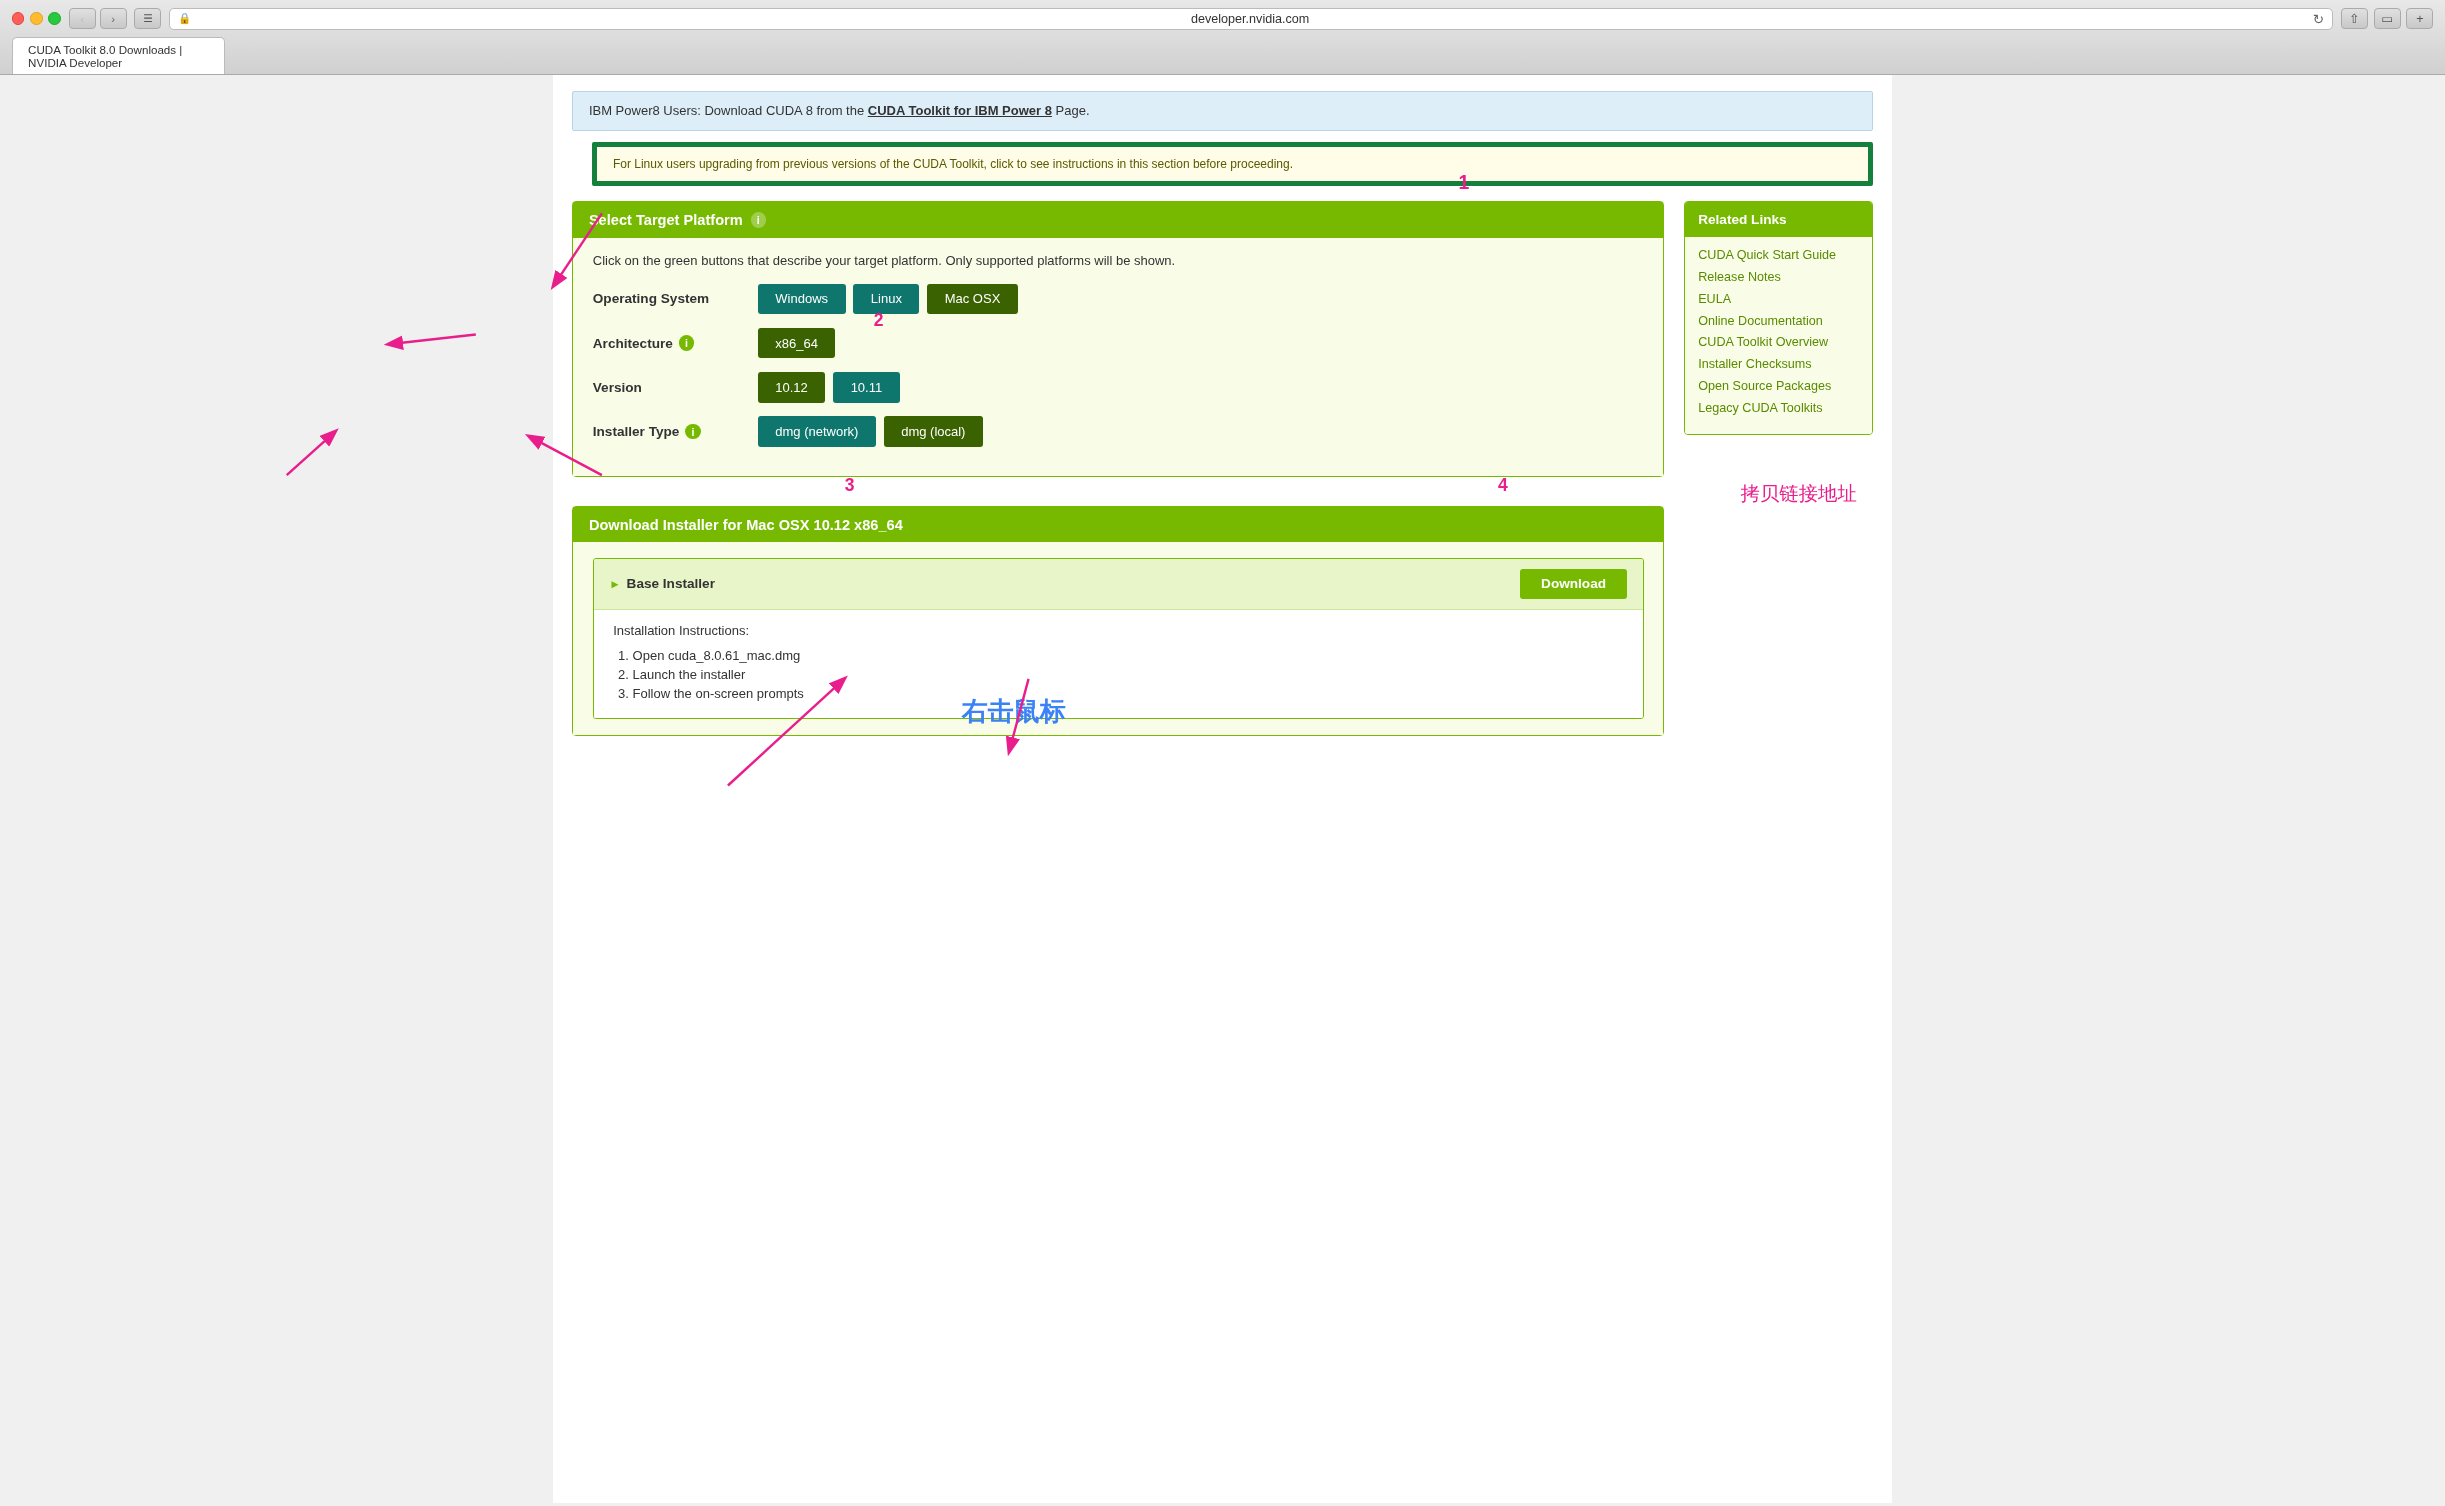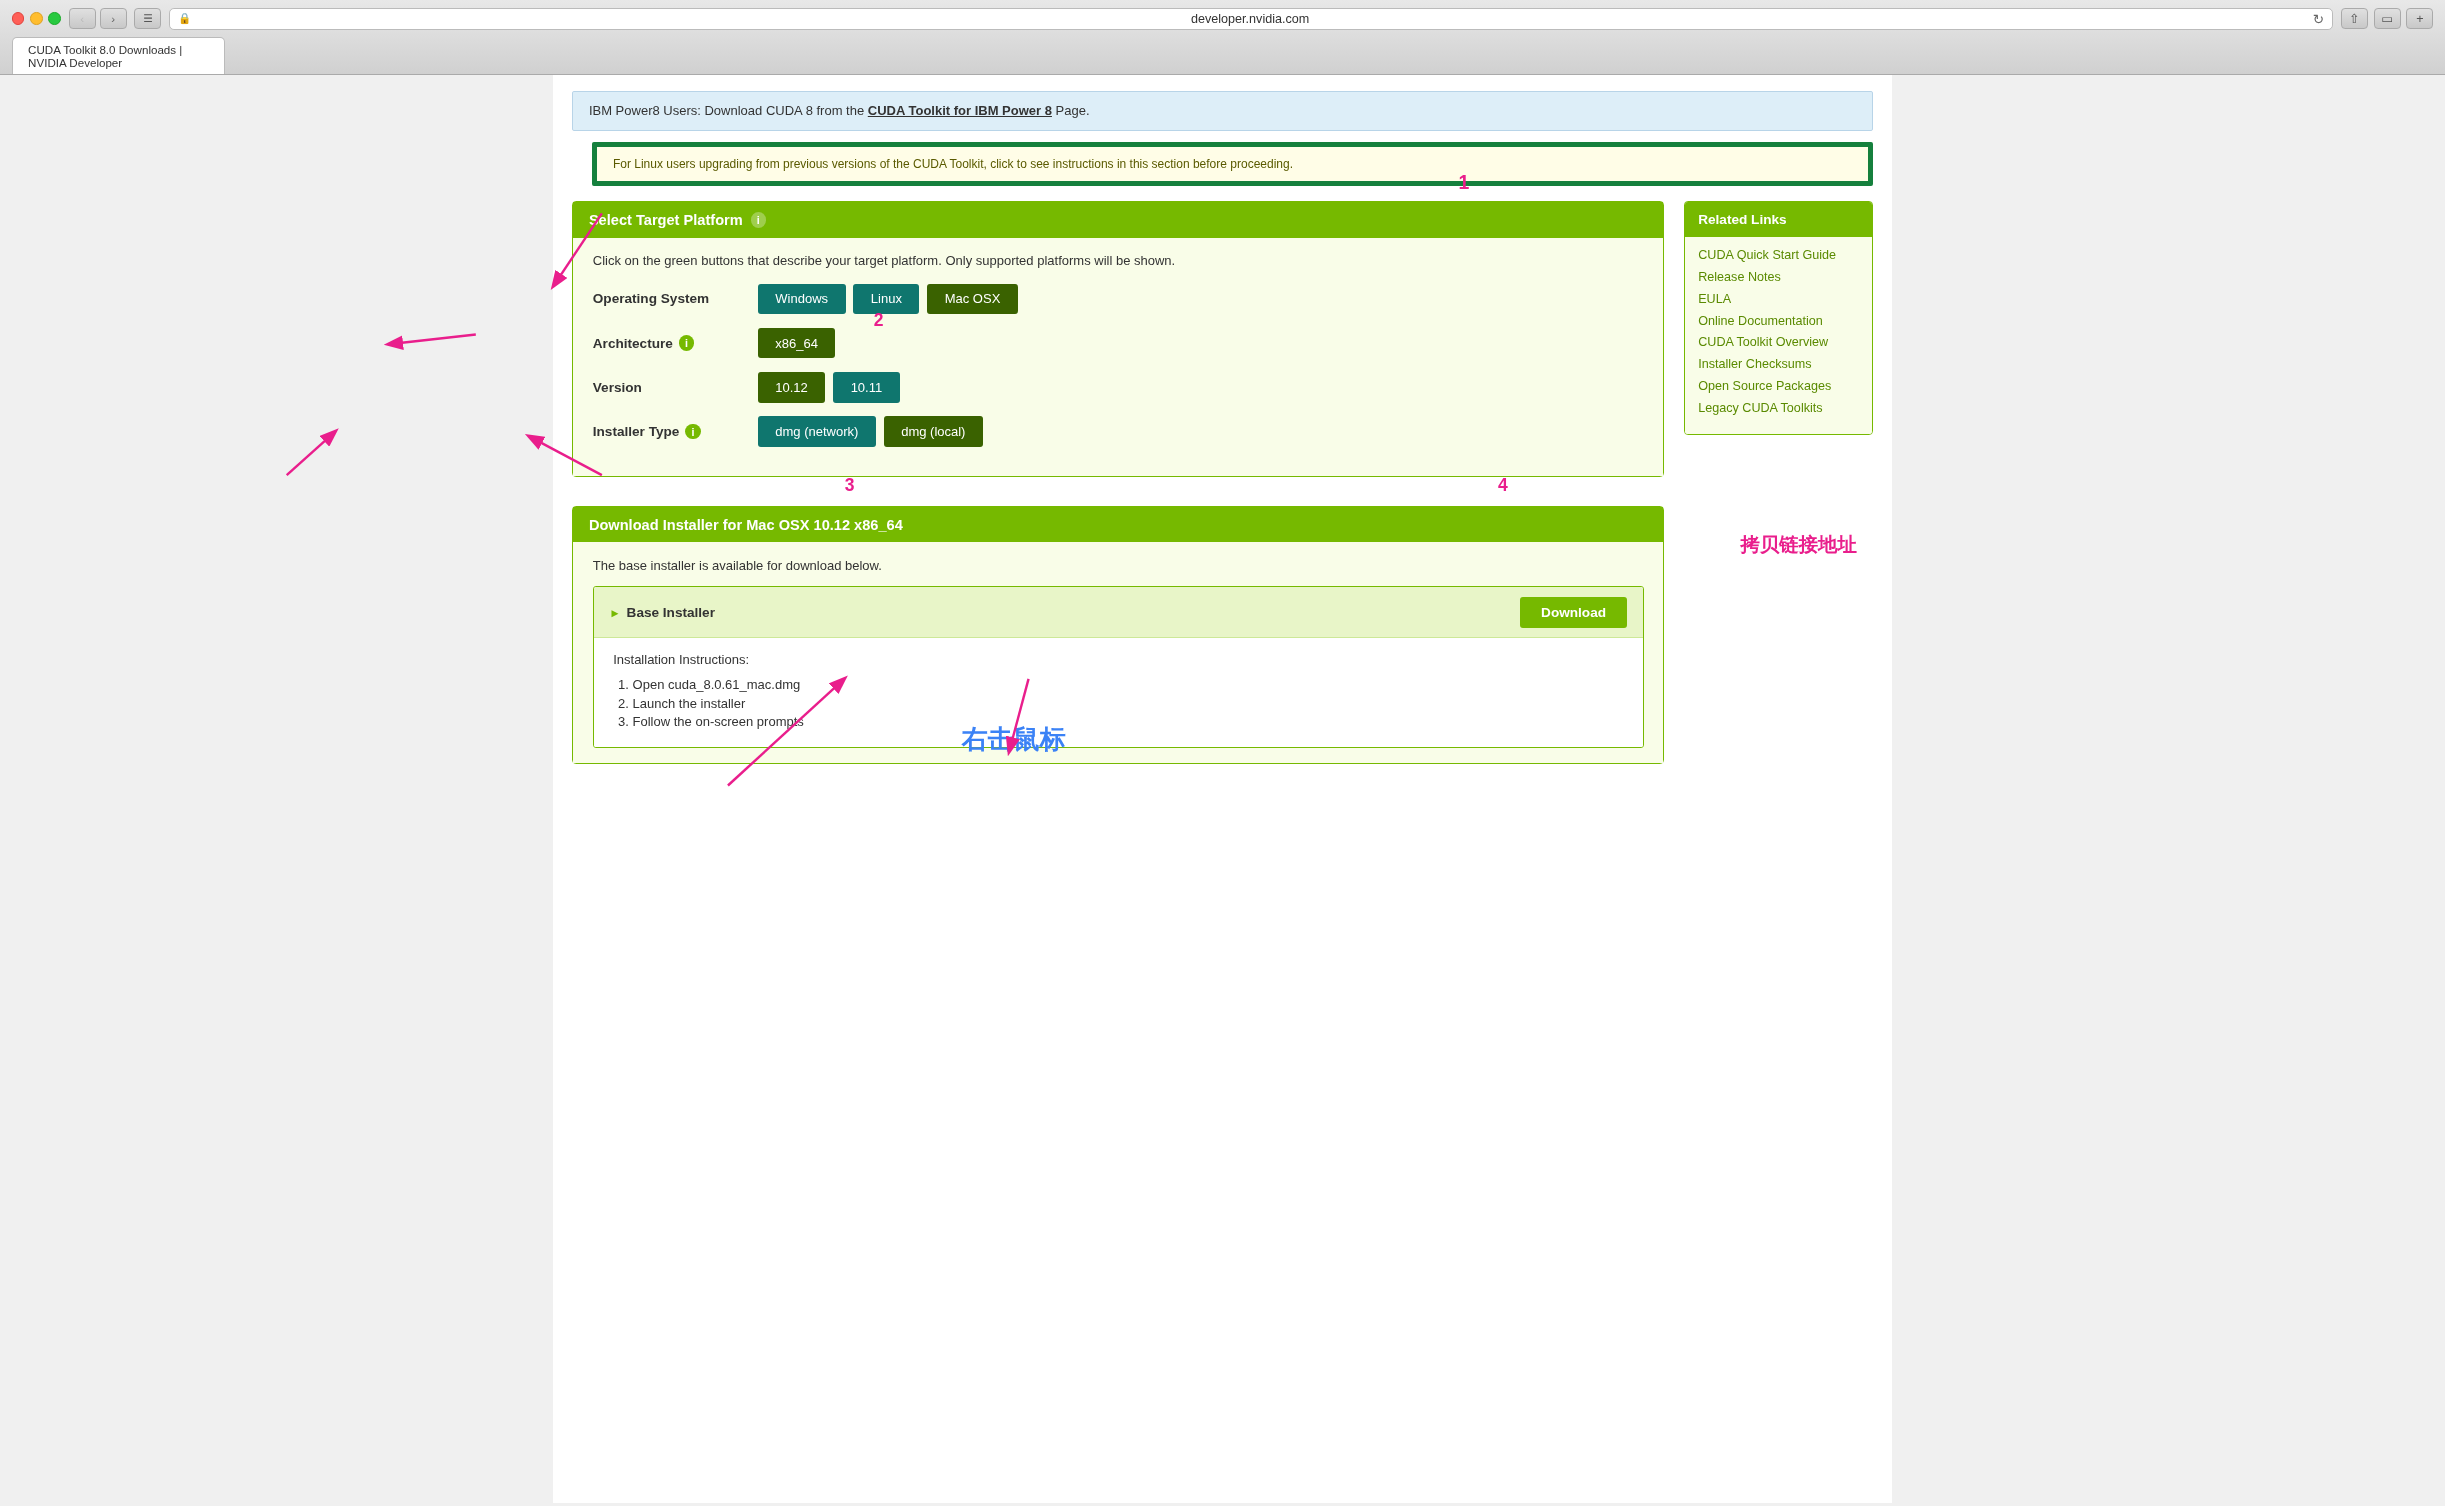--- a/index.html
+++ b/index.html
@@ -370,21 +370,20 @@
           </div>
 
         </div>
       </div>
 
       <div class="download-section" style="margin-top: 29px;">
         <div class="download-section-header">
           <h3>Download Installer for Mac OSX 10.12 x86_64</h3>
         </div>
         <div class="download-section-body">
-          <p>The base installer is available for download below.</p>
 
           <div style="position:relative;">
             <div class="installer-box">
               <div class="installer-box-header">
                 <div class="installer-title">
                   <span class="chevron">►</span>
                   <span>Base Installer</span>
                 </div>
                 <div style="position:relative;">
                   <button class="btn-download">Download</button>
@@ -397,21 +396,21 @@
                 <ol>
                   <li>Open cuda_8.0.61_mac.dmg</li>
                   <li>Launch the installer</li>
                   <li>Follow the on-screen prompts</li>
                 </ol>
               </div>
             </div>
 
             <div style="position:absolute; left: 369px; top: 136px; color:#3b82f6; font-size:26px; font-weight:bold; pointer-events:none;">右击鼠标</div>
 
-            <div style="position:absolute; right:-213px; top:-78px; color:#e91e8c; font-size:19.4px; font-weight:bold; pointer-events:none; white-space:nowrap;margin-top:23px;">拷贝链接地址</div>
+            <div style="position:absolute; right:-213px; top:-78px; color:#e91e8c; font-size:19.4px; font-weight:normal; pointer-events:none; white-space:nowrap;">拷贝链接地址</div>
 
           </div>
         </div>
       </div>
 
     </div>
 
     <div class="sidebar">
       <div class="related-links-box">
         <div class="related-links-header">

